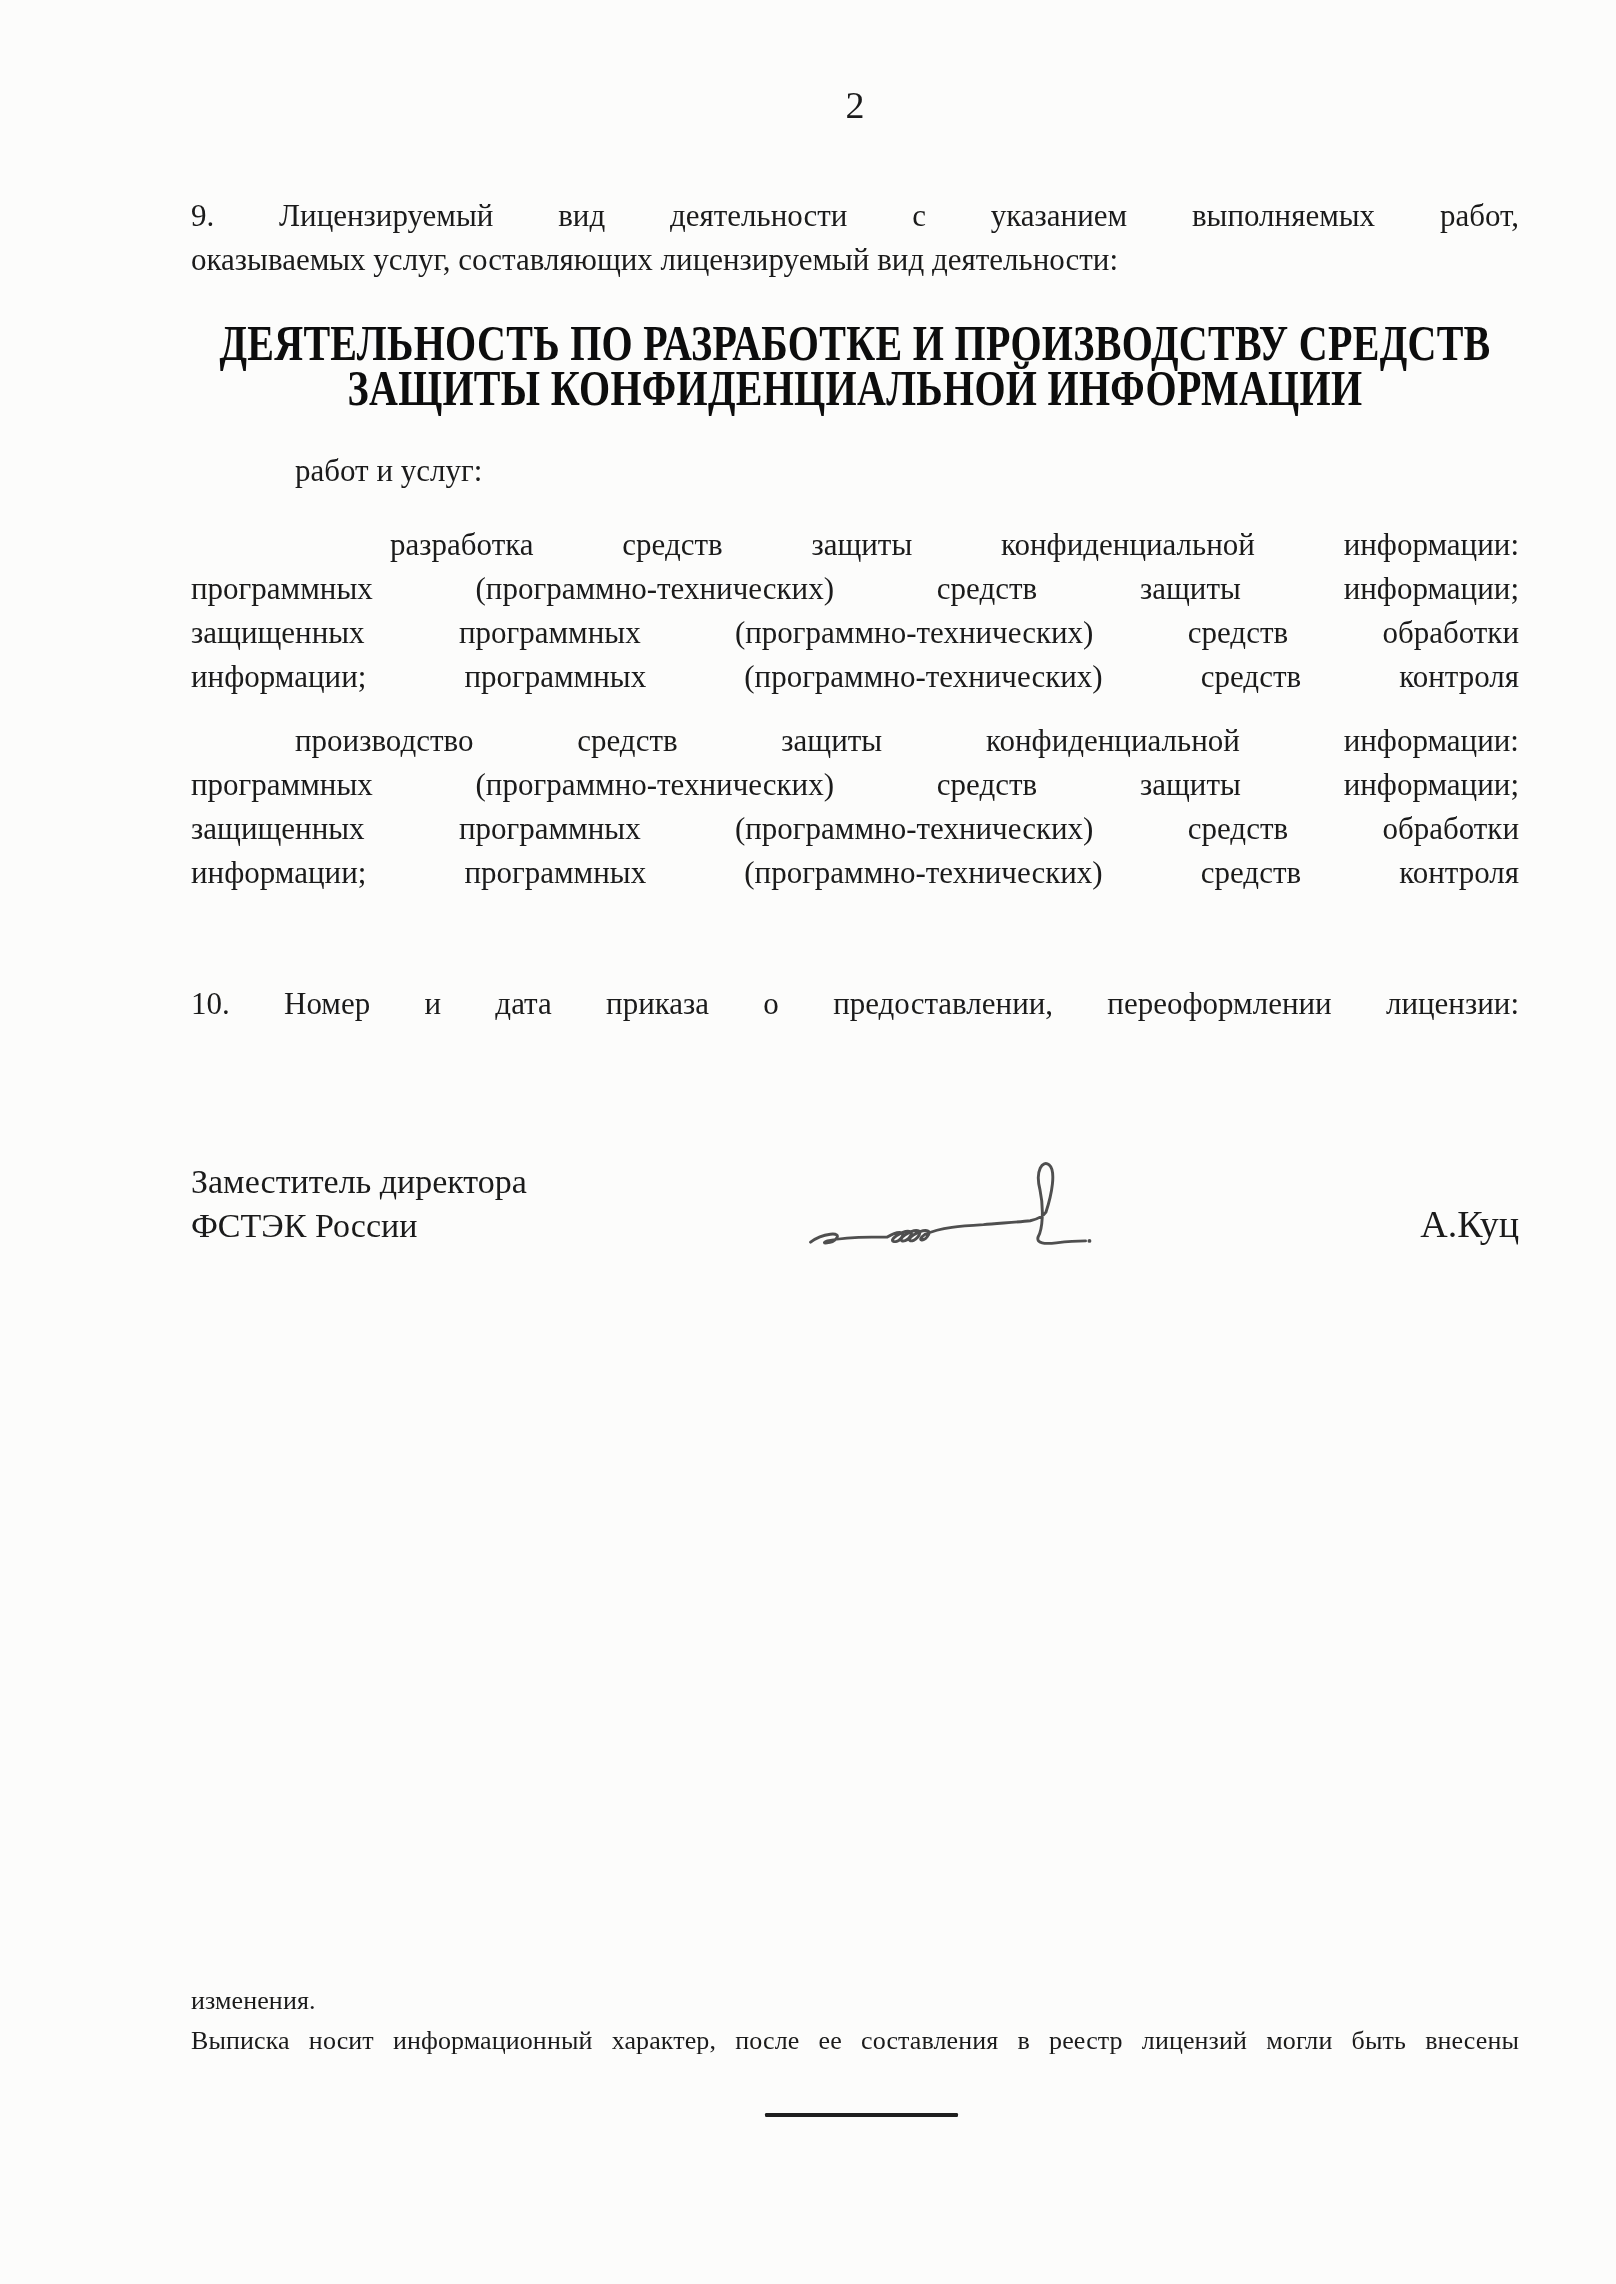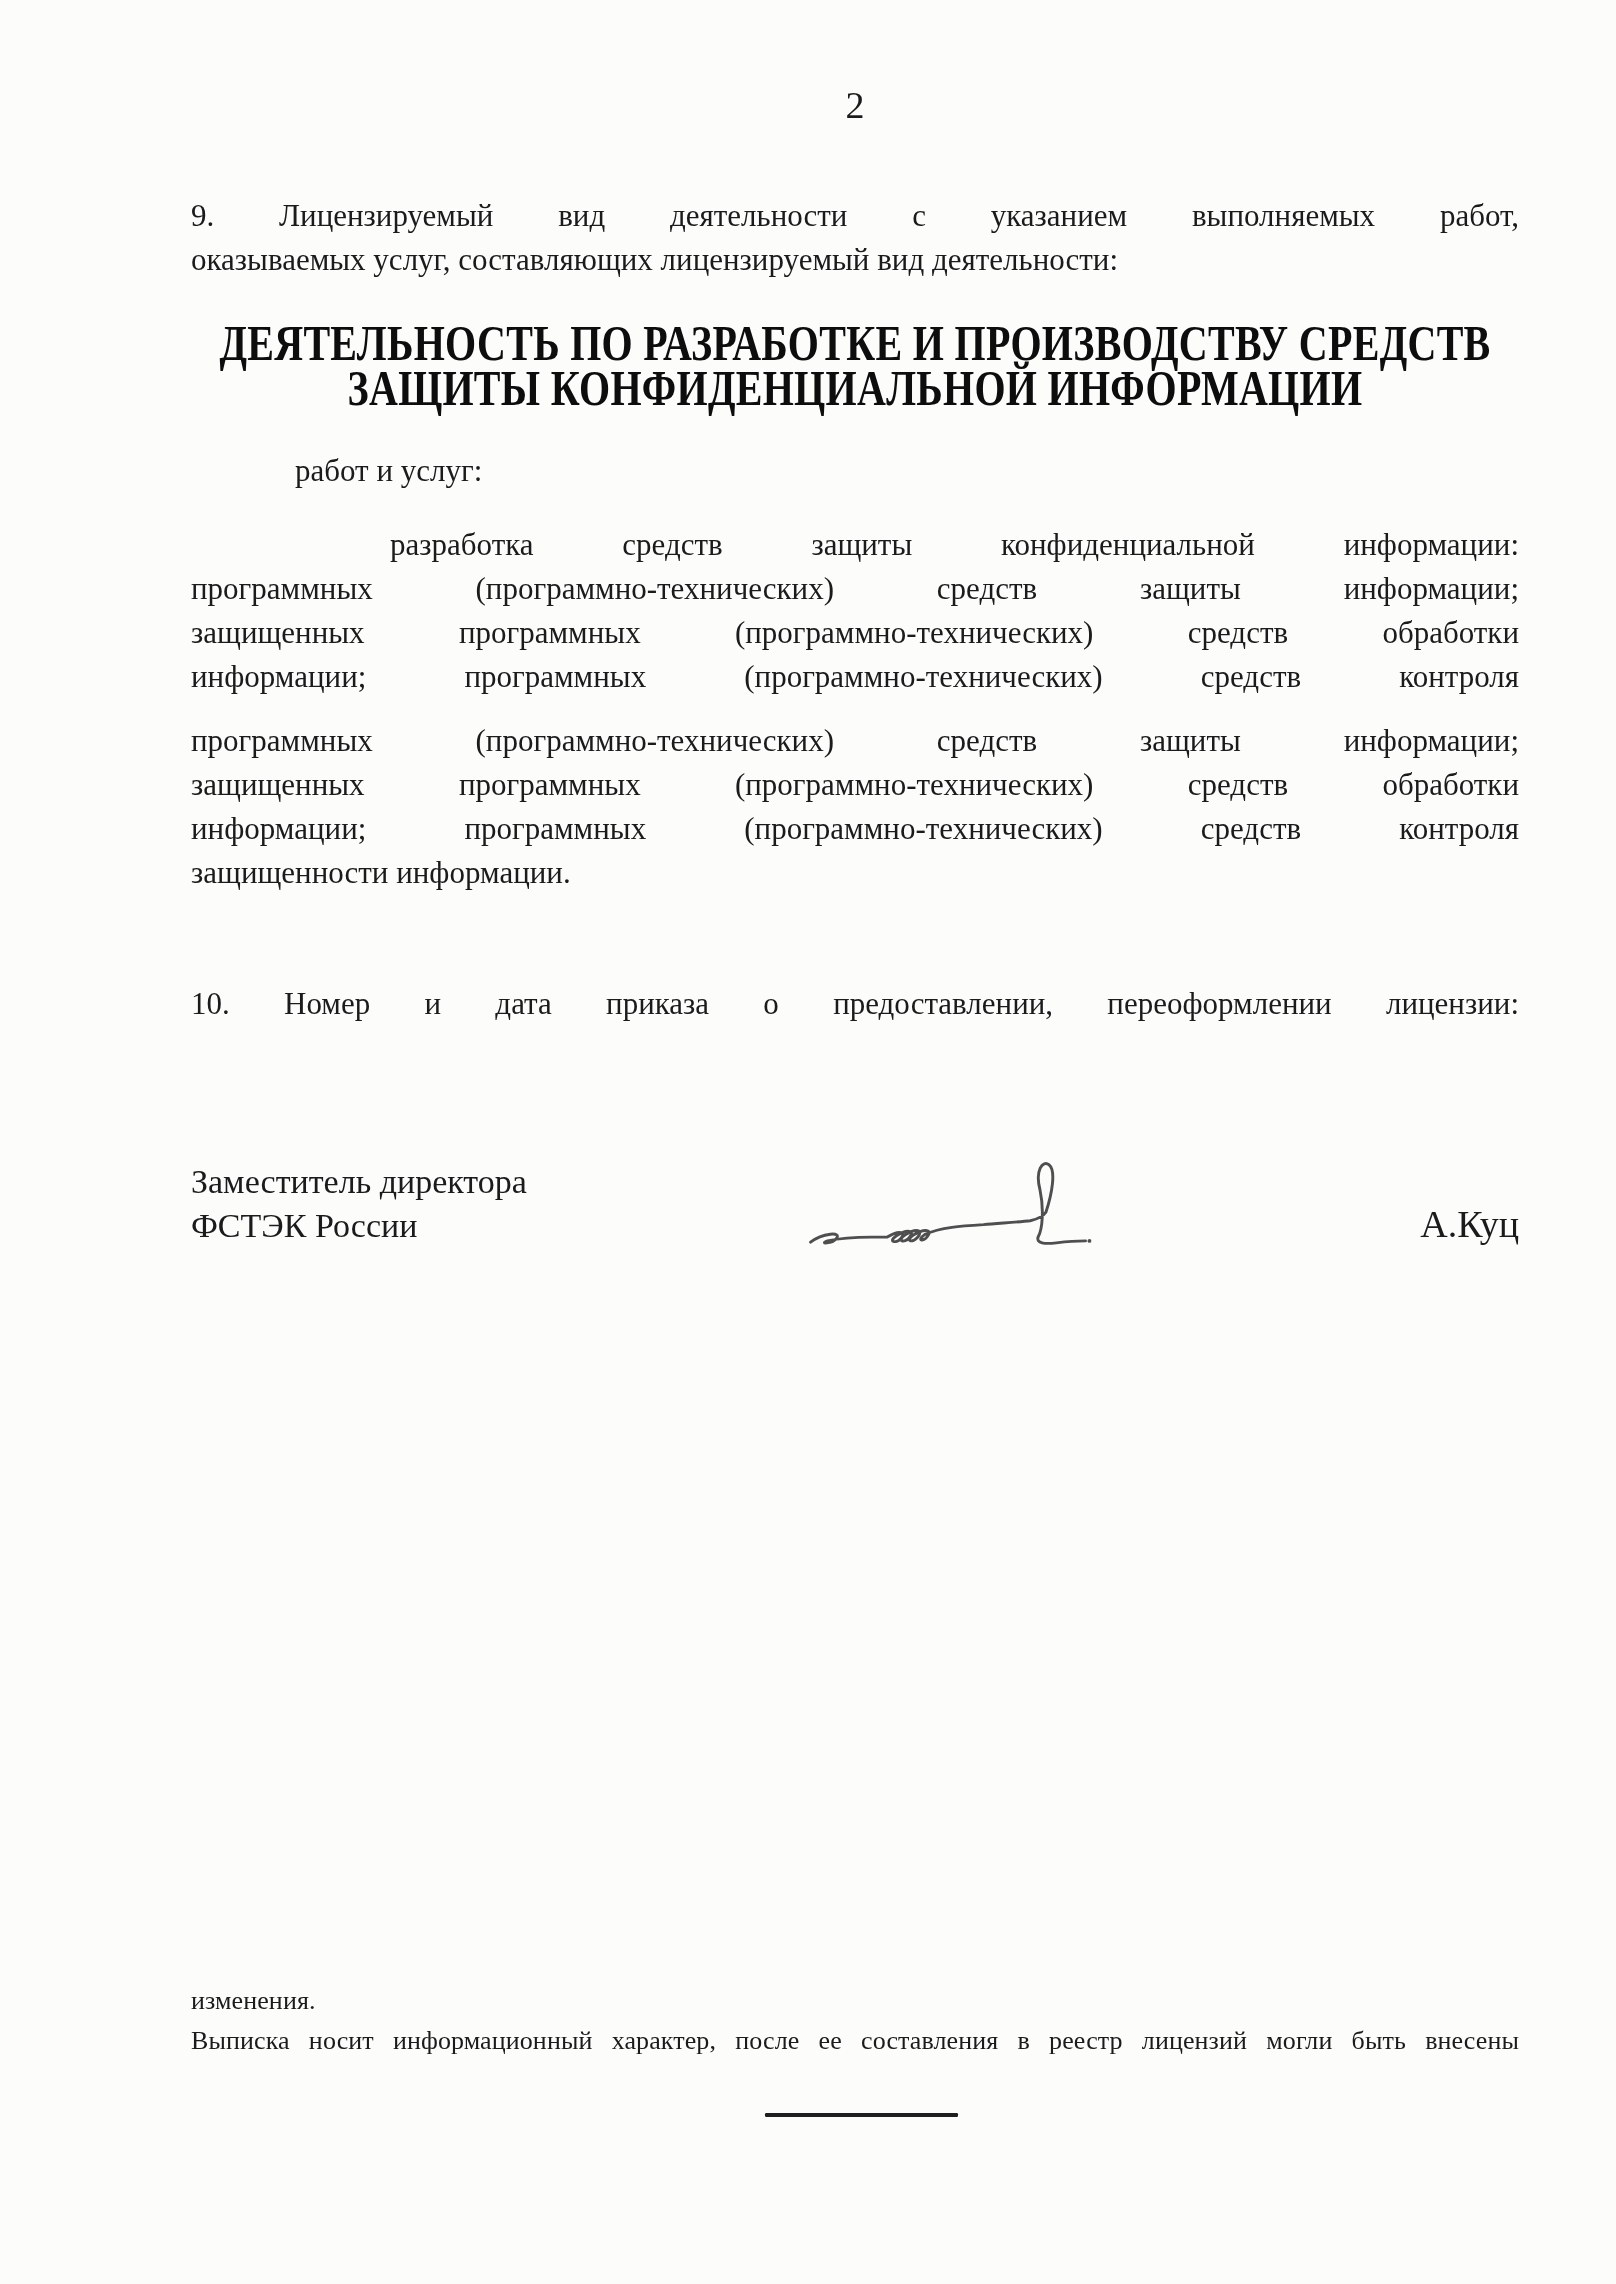--- a/index.html
+++ b/index.html
@@ -63,24 +63,24 @@
   </div>
 
   <div class="blk body-text" style="top:494px;margin-top:29px;">
     <div class="jline ind-300">разработка средств защиты конфиденциальной информации:</div>
     <div class="jline">программных (программно-технических) средств защиты информации;</div>
     <div class="jline">защищенных программных (программно-технических) средств обработки</div>
     <div class="jline">информации; программных (программно-технических) средств контроля</div>
   </div>
 
   <div class="blk body-text" style="top:719px;">
+    <div class="jline ind-150">производство средств защиты конфиденциальной информации:</div>
     <div class="jline">программных (программно-технических) средств защиты информации;</div>
     <div class="jline">защищенных программных (программно-технических) средств обработки</div>
     <div class="jline">информации; программных (программно-технических) средств контроля</div>
-    <div class="jline lastline">защищенности информации.</div>
   </div>
 
   <div class="blk body-text" style="top:982px;">
     <div class="jline">10. Номер и дата приказа о предоставлении, переоформлении лицензии:</div>
   </div>
 
   <div class="blk sig-left" style="top:1160px; width:651px;">
     <div>Заместитель директора</div>
     <div>ФСТЭК России</div>
   </div>

